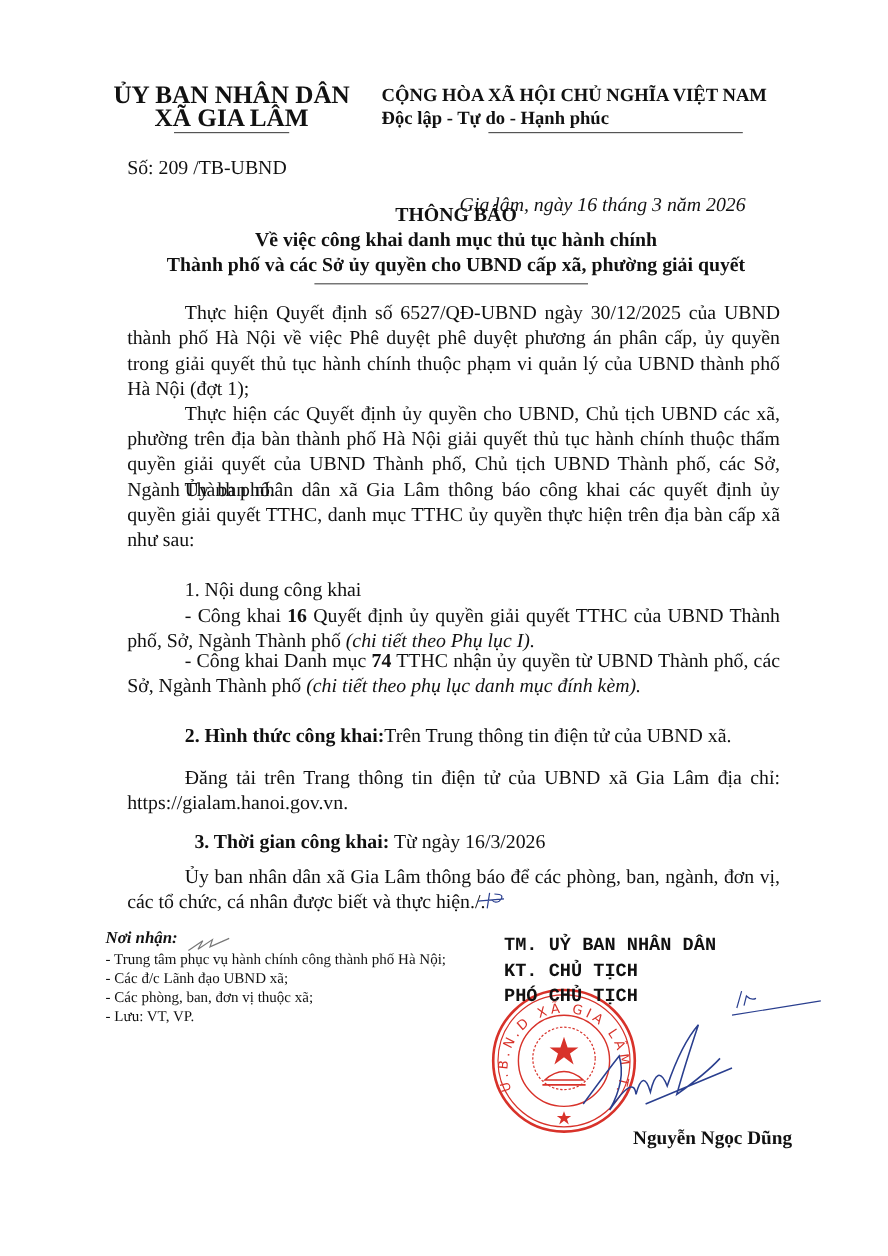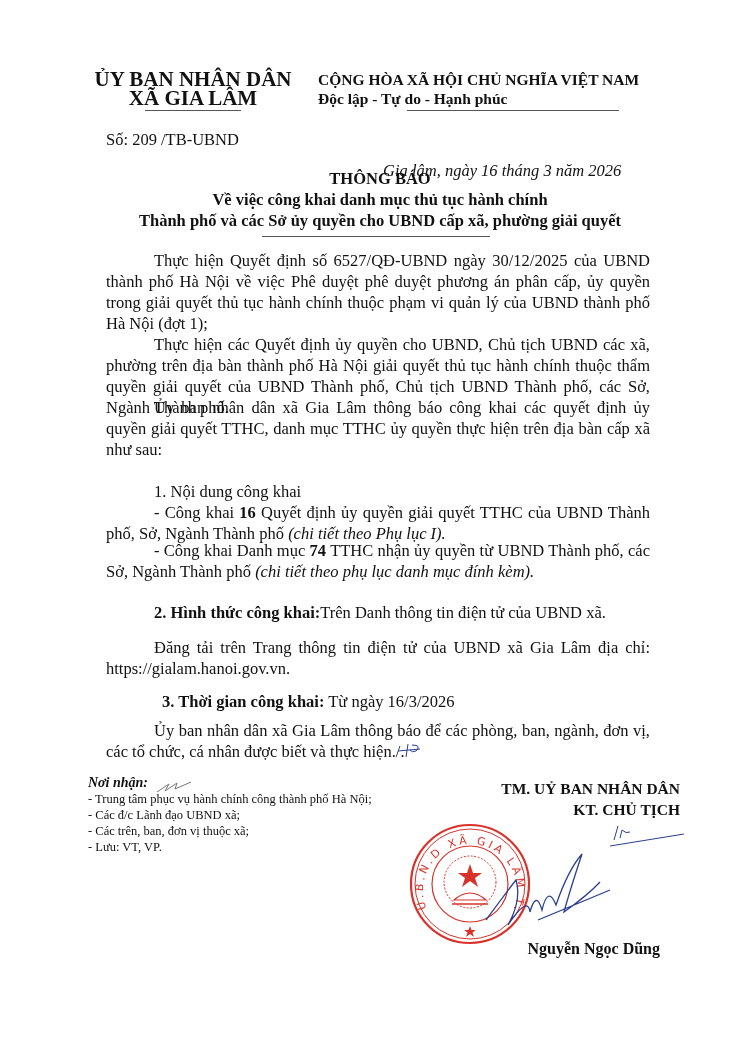--- a/index.html
+++ b/index.html
@@ -22,21 +22,21 @@
   
   .para { left: 106px; width: 544px; font-size: 16.5px; line-height: 21px; text-align: justify; }
   .indent { text-indent: 48px; }
   .heading { font-weight: normal; }
 
   
   .recv { left: 88px; top: 775px; width: 330px; font-size: 12.5px; line-height: 16px; }
   .recv .title { font-weight: bold; font-style: italic; font-size: 14px; }
 
   
-  .sign-block { left: 420px; top: 778px; width: 260px; text-align: right; font-weight: bold; font-size: 15.5px; line-height: 21px; }
+  .sign-block { left: 420px; top: 778px; width: 260px; text-align: left; font-weight: bold; font-size: 15.5px; line-height: 21px; font-family: Liberation Mono, monospace; }
   .signer { left: 440px; top: 940px; width: 220px; text-align: right; font-weight: bold; font-size: 16px; }
 </style>
 </head>
 <body>
 
 <div class="abs hdr-left">
   <div>ỦY BAN NHÂN DÂN</div>
   <div>XÃ GIA LÂM</div>
 </div>
 <div class="abs ul-line" style="left:145px; top:110px; width:96px;"></div>
@@ -63,38 +63,38 @@
 
 <div class="abs para indent heading" style="top:481px;">1. Nội dung công khai</div>
 <div class="abs para indent" style="top:502px;">
   <span>- Công khai </span><span class="b">16</span><span> Quyết định ủy quyền giải quyết TTHC của UBND Thành phố, Sở, Ngành Thành phố </span><span class="i">(chi tiết theo Phụ lục I).</span>
 </div>
 <div class="abs para indent" style="top:520px;margin-top:20px;">
   <span>- Công khai Danh mục </span><span class="b">74</span><span> TTHC nhận ủy quyền từ UBND Thành phố, các Sở, Ngành Thành phố </span><span class="i">(chi tiết theo phụ lục danh mục đính kèm).</span>
 </div>
 
 <div class="abs para indent" style="top:602px;">
-  <span class="b">2. Hình thức công khai:</span><span>Trên  Danh thông tin điện tử của UBND xã.</span>
+  <span class="b">2. Hình thức công khai:</span><span>Trên  Trung thông tin điện tử của UBND xã.</span>
 </div>
 <div class="abs para indent" style="top:637px;">Đăng tải trên Trang thông tin điện tử của UBND xã Gia Lâm địa chỉ: https://gialam.hanoi.gov.vn.</div>
 
 <div class="abs para" style="top:691px; padding-left:56px; box-sizing:border-box;">
   <span class="b">3. Thời gian công khai:</span><span> Từ ngày 16/3/2026</span>
 </div>
 
 <div class="abs para indent" style="top:720px;">Ủy ban nhân dân xã Gia Lâm thông báo để các phòng, ban, ngành, đơn vị, các tổ chức, cá nhân được biết và thực hiện./.</div>
 <svg class="abs" style="left:396px; top:741px;" width="30" height="18">
   <path d="M2 10 L24 8 M12 3 L10 16 M16 4 Q26 4 20 10 Q16 12 14 9" stroke="#2a3f8f" stroke-width="1" fill="none"></path>
 </svg>
 
 <div class="abs recv">
   <div class="title">Nơi nhận:</div>
   <div>- Trung tâm phục vụ hành chính công thành phố Hà Nội;</div>
   <div>- Các đ/c Lãnh đạo UBND xã;</div>
-  <div>- Các trên, ban, đơn vị thuộc xã;</div>
+  <div>- Các phòng, ban, đơn vị thuộc xã;</div>
   <div>- Lưu: VT, VP.</div>
 </div>
 <svg class="abs" style="left:155px; top:780px;" width="40" height="14">
   <path d="M2 12 L14 4 L10 11 L22 3 L20 9 L36 2" stroke="#777" stroke-width="1" fill="none"></path>
 </svg>
 
 <svg class="abs" style="left:408px; top:822px;" width="124" height="124" viewBox="0 0 124 124">
   <circle cx="62" cy="62" r="59" fill="none" stroke="#d8322a" stroke-width="2.2"></circle>
   <circle cx="62" cy="62" r="55" fill="none" stroke="#d8322a" stroke-width="1"></circle>
   <circle cx="62" cy="62" r="38" fill="none" stroke="#d8322a" stroke-width="1.2"></circle>
@@ -107,20 +107,21 @@
   <circle cx="62" cy="60" r="26" fill="none" stroke="#d8322a" stroke-width="1" stroke-dasharray="2 1.5"></circle>
   <polygon points="62,42 65,51 74,51 67,56 70,65 62,59 54,65 57,56 50,51 59,51" fill="#d8322a"></polygon>
   <path d="M46 78 Q62 64 78 78 Z" fill="none" stroke="#d8322a" stroke-width="1.2"></path>
   <path d="M44 82 L80 82" stroke="#d8322a" stroke-width="1.5"></path>
   <polygon points="62,104 63.5,108 68,108 64.5,110.5 66,115 62,112 58,115 59.5,110.5 56,108 60.5,108" fill="#d8322a"></polygon>
 </svg>
 
 <div class="abs sign-block">
   <div>TM. UỶ BAN NHÂN DÂN</div>
   <div>KT. CHỦ TỊCH</div>
+  <div>PHÓ CHỦ TỊCH</div>
 </div>
 <svg class="abs" style="left:608px; top:820px;" width="80" height="28">
   <path d="M6 20 L10 6 M12 18 L14 10 Q18 14 22 12 M2 26 L76 14" stroke="#2a3f8f" stroke-width="1" fill="none"></path>
 </svg>
 <svg class="abs" style="left:478px; top:850px;" width="140" height="90">
   <path d="M8 70 Q30 40 38 30 Q44 50 30 75 Q50 45 52 62 Q58 40 64 60 Q70 35 78 55 Q90 20 104 4 Q92 40 86 62 Q110 45 122 32 M60 70 L132 40" stroke="#2a3f8f" stroke-width="1.3" fill="none"></path>
 </svg>
 
 <div class="abs signer">Nguyễn Ngọc Dũng</div>
 

